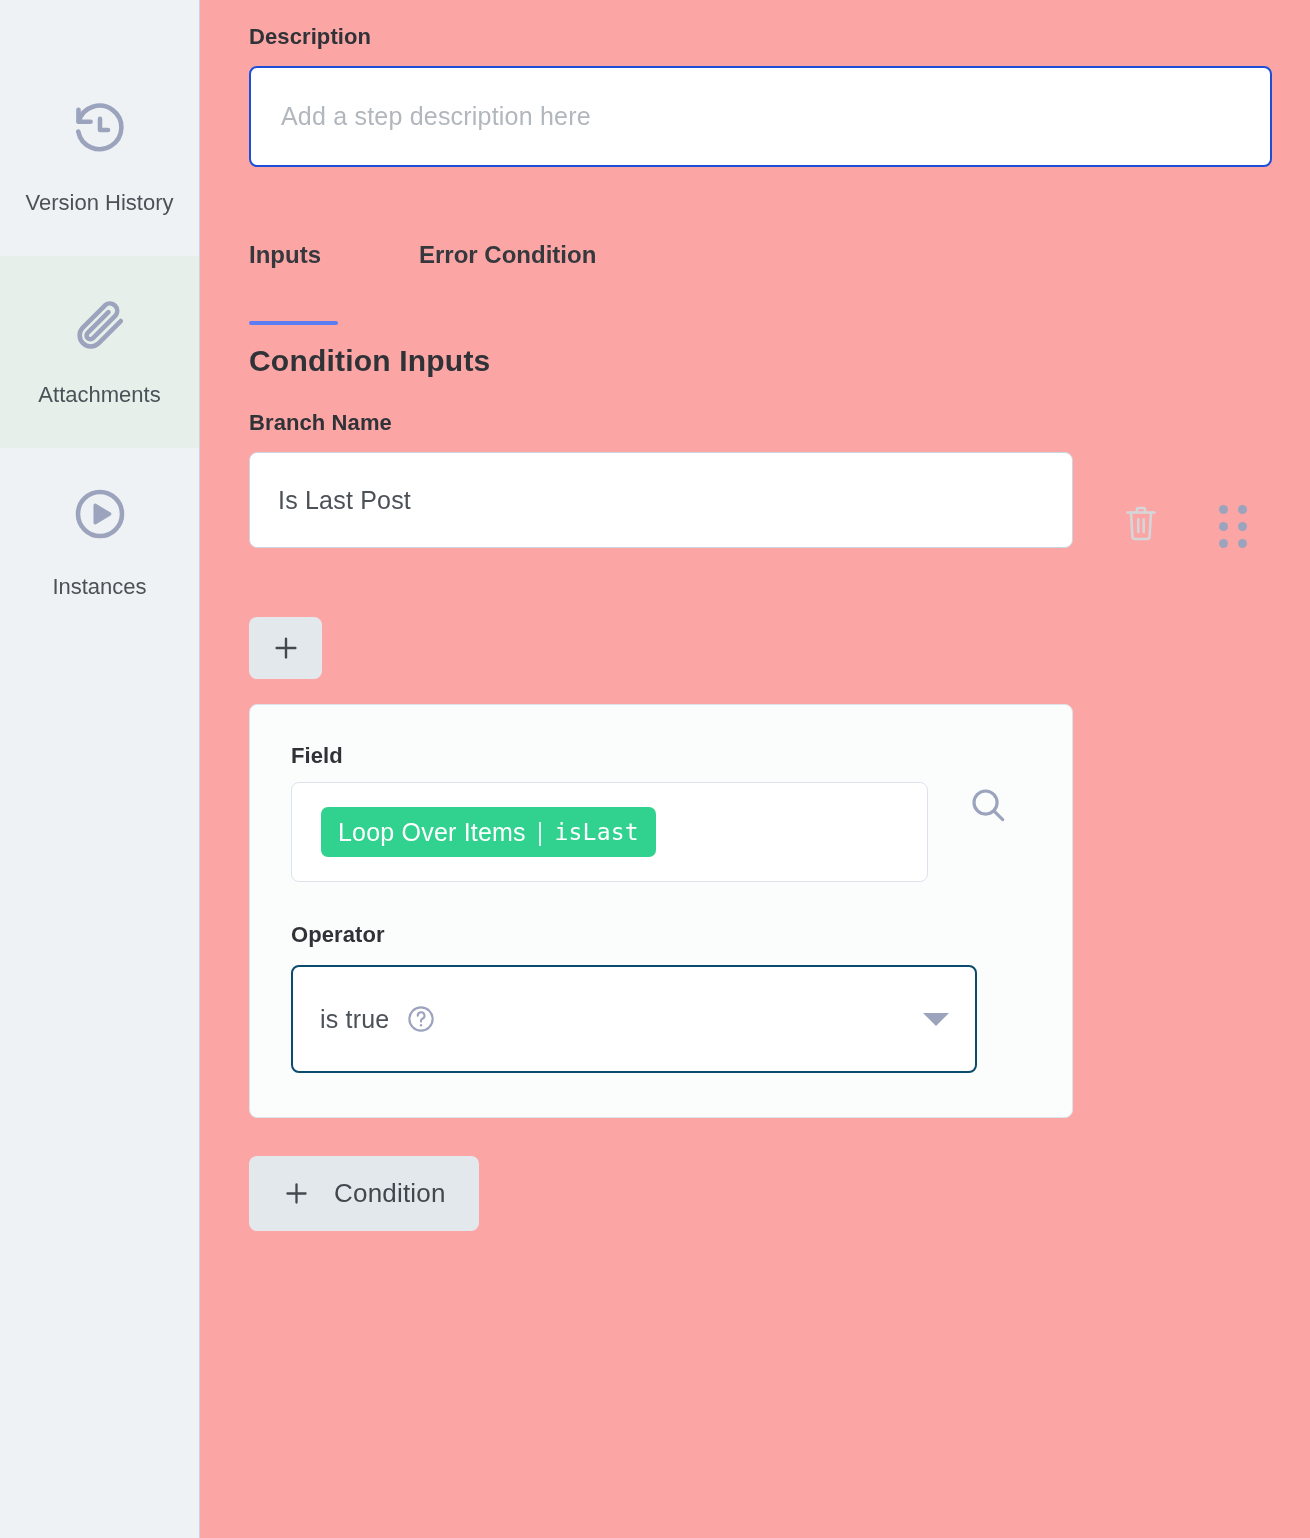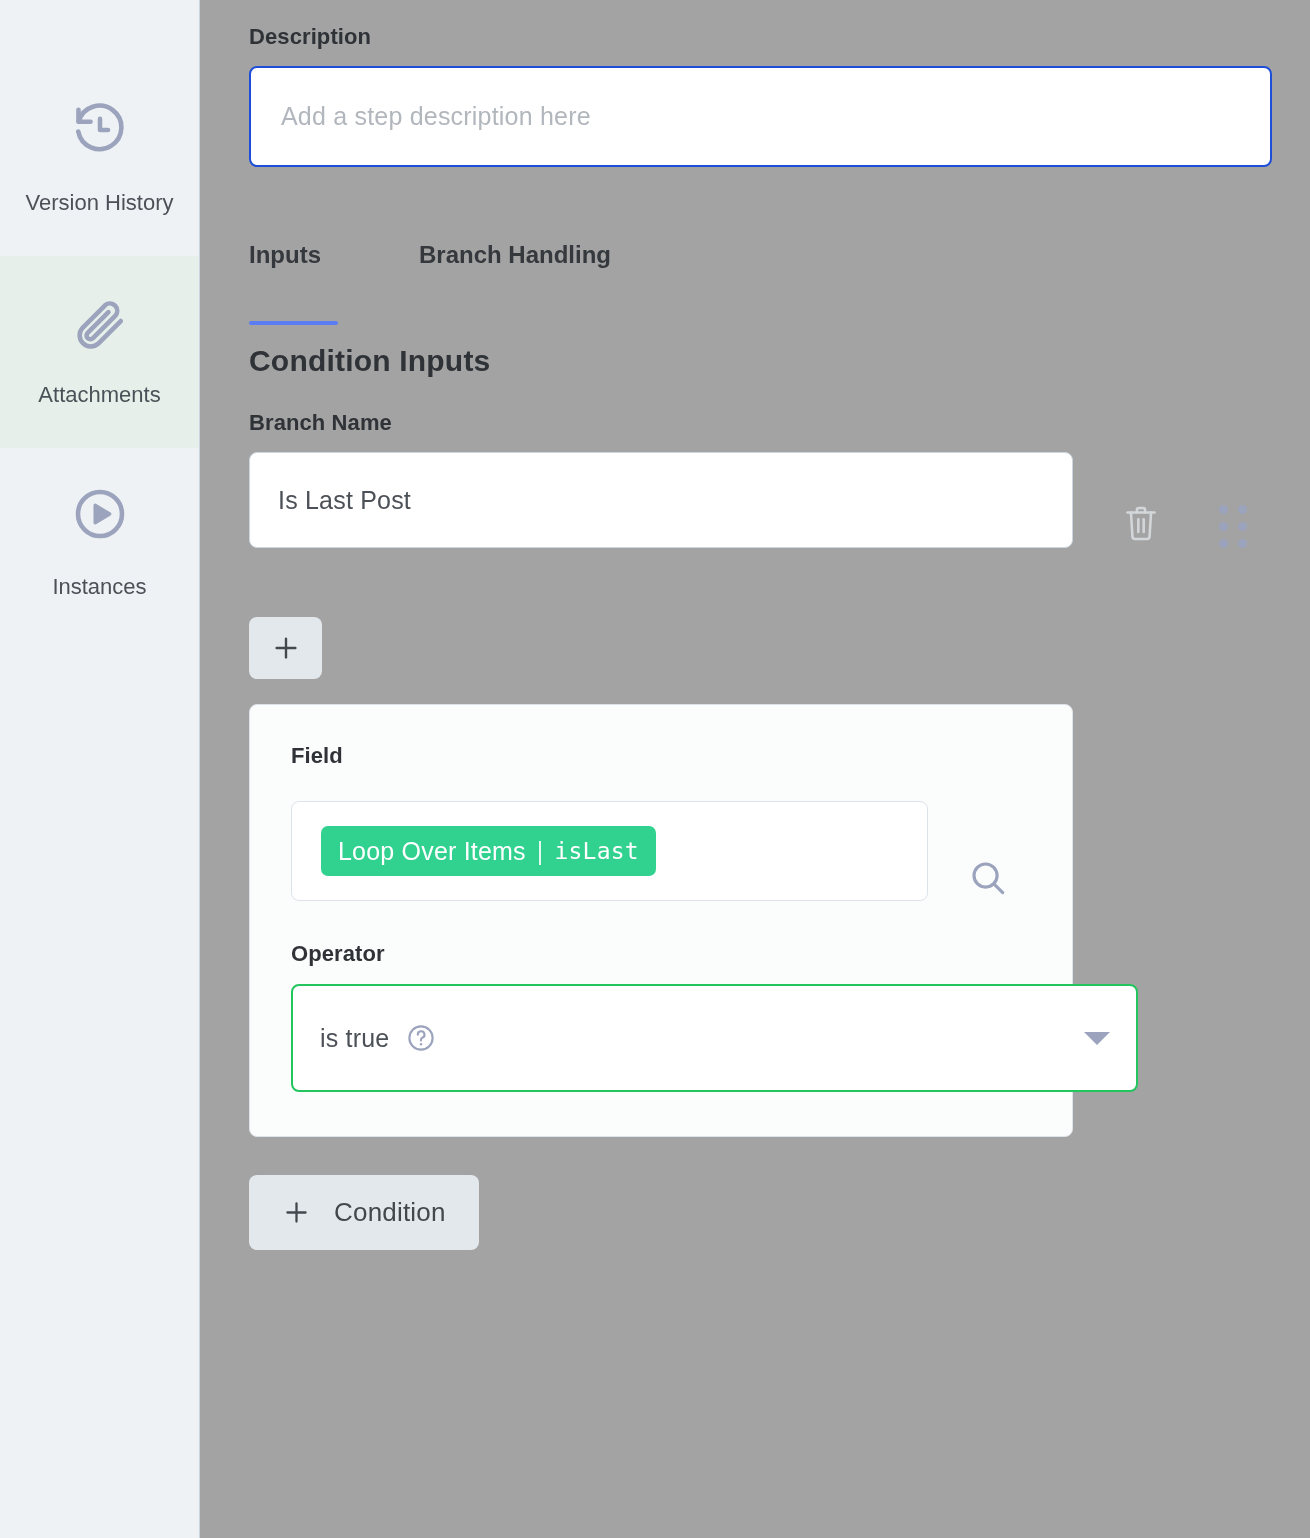--- a/index.html
+++ b/index.html
@@ -59,21 +59,21 @@
     color: #4c5157;
     text-align: center;
     max-width: 180px;
   }
 
   
   .main {
     flex: 1 1 auto;
     position: relative;
     padding: 6px;
-    background: #a3a3a3;
+    background: #fca5a5;
   }
 
   .content {
     position: absolute;
     left: 49px;   
     top: 0;
     width: 1060px;
   }
 
   .field-label {
@@ -214,23 +214,23 @@
   .cond-card {
     margin-top: 25px;
     width: 824px;
     background: #fbfcfc;
     border: 1px solid #dde3ea;
     border-radius: 8px;
     padding: 38px 41px 44px 41px;
   }
 
   .cond-input-wrap {
-    margin-top: 32px;
-    display: flex;
-    align-items: flex-end;
+    margin-top: 13px;
+    display: flex;
+    align-items: flex-start;
   }
 
   .token-box {
     width: 637px;
     height: 100px;
     border: 1px solid #dde3ea;
     border-radius: 8px;
     background: #ffffff;
     display: flex;
     align-items: center;
@@ -264,23 +264,23 @@
     width: 46px;
     height: 46px;
     color: #9ba3bd;
   }
   .search-btn svg { width: 42px; height: 42px; display: block; }
 
   .op-label { margin-top: 40px; }
 
   .op-select {
     margin-top: 17px;
-    width: 847px;
+    width: 686px;
     height: 108px;
-    border: 2px solid #22c55e;
+    border: 2px solid #0c4a6e;
     border-radius: 8px;
     background: #ffffff;
     display: flex;
     align-items: center;
     padding: 0 26px 0 27px;
     cursor: pointer;
   }
   .op-text {
     font-size: 25px;
     color: #4c5157;
@@ -371,21 +371,21 @@
         <span class="desc-placeholder">Add a step description here</span>
       </div>
 
       
       <div class="tabs">
         <div class="tab">
           <span>Inputs</span>
           <span class="tab-underline"></span>
         </div>
         <div class="tab">
-          <span>Branch Handling</span>
+          <span>Error Condition</span>
         </div>
       </div>
 
       
       <div class="section-title">Condition Inputs</div>
 
       
       <div class="field-label branch-label">Branch Name</div>
 
       <div class="branch-row">

